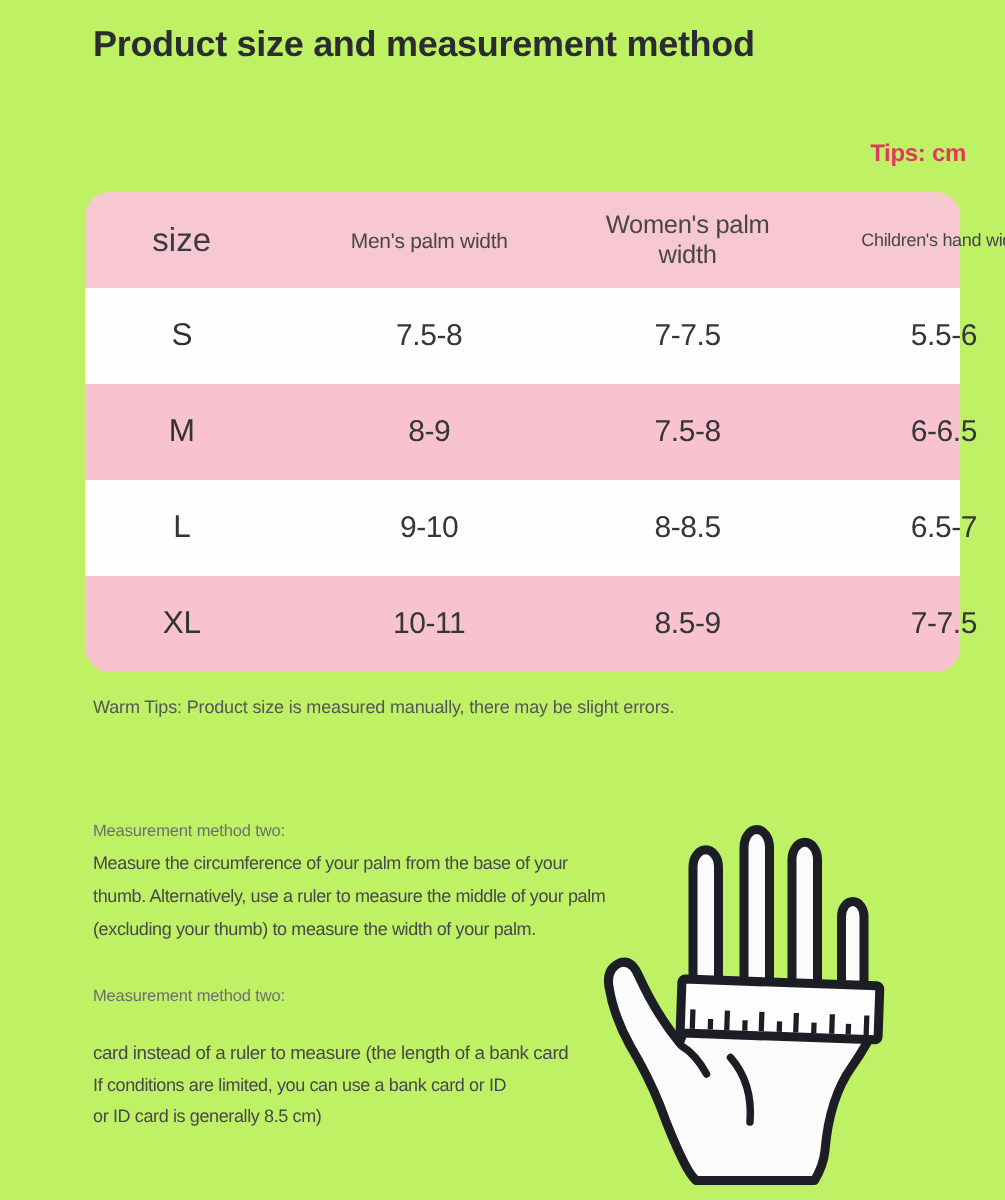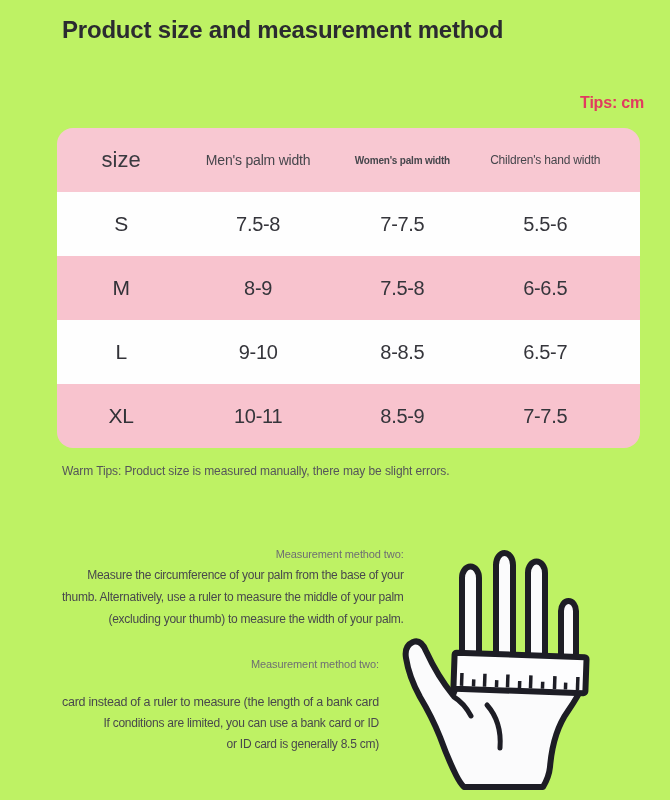--- a/index.html
+++ b/index.html
@@ -41,55 +41,56 @@
     top: 128px;
     width: 583px;
   }
 
   .t-row {
     display: grid;
     grid-template-columns: 22% 25% 24.5% 24.5%;
     align-items: center;
     height: 64px;
     width: 100%;
+    gap: 28px;
   }
   .t-row > div { text-align: center; }
 
   .t-head {
     background: #f8c8d2;
     border-radius: 16px 16px 0 0;
   }
   .t-head .col-size {
     font-size: 22px;
     font-weight: 500;
     color: #3a3a40;
   }
   .t-head .col-men   { font-size: 14px;   font-weight: 400; color: #46464c; letter-spacing: -0.2px; }
-  .t-head .col-women { font-size: 10px; font-weight: 700; color: #46464c; letter-spacing: -0.2px; }
+  .t-head .col-women { font-size: 17px; font-weight: 400; color: #46464c; letter-spacing: -0.2px; }
   .t-head .col-children { font-size: 12px; font-weight: 500; color: #46464c; letter-spacing: -0.2px; }
 
   .t-body .t-row:nth-child(odd)  { background: #fefefe; }
   .t-body .t-row:nth-child(even) { background: #f8c3ce; }
   .t-body .t-row:last-child { border-radius: 0 0 16px 16px; }
 
   .t-body .col-size { font-size: 21px; color: #323238; letter-spacing: -0.3px; }
   .t-body .col-men, .t-body .col-women, .t-body .col-children {
     font-size: 20px; color: #35353b; letter-spacing: -0.3px;
   }
 
   .warm-tips {
     position: absolute;
     left: 62px;
     top: 464px;
     font-size: 12px;
     letter-spacing: -0.1px;
     color: #55555a;
   }
 
-  .method-section { position: absolute; left: 62px; text-align: right; }
+  .method-section { position: absolute; left: 62px; }
   .method-1 { top: 548px; }
   .method-2 { top: 658px; }
 
   .method-label {
     font-size: 11px;
     letter-spacing: -0.1px;
     color: #6e6e72;
   }
   .method-lines {
     margin-top: 22px;

